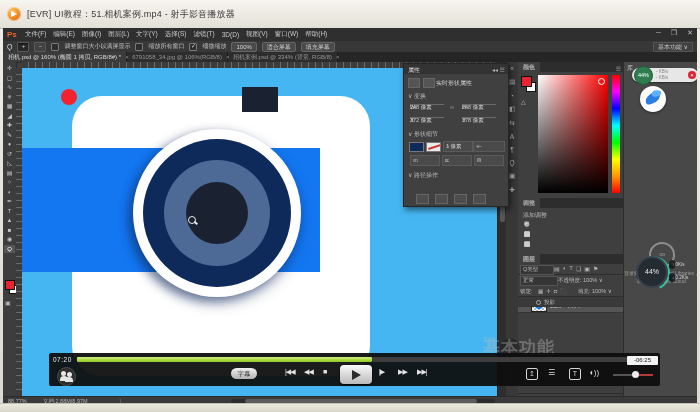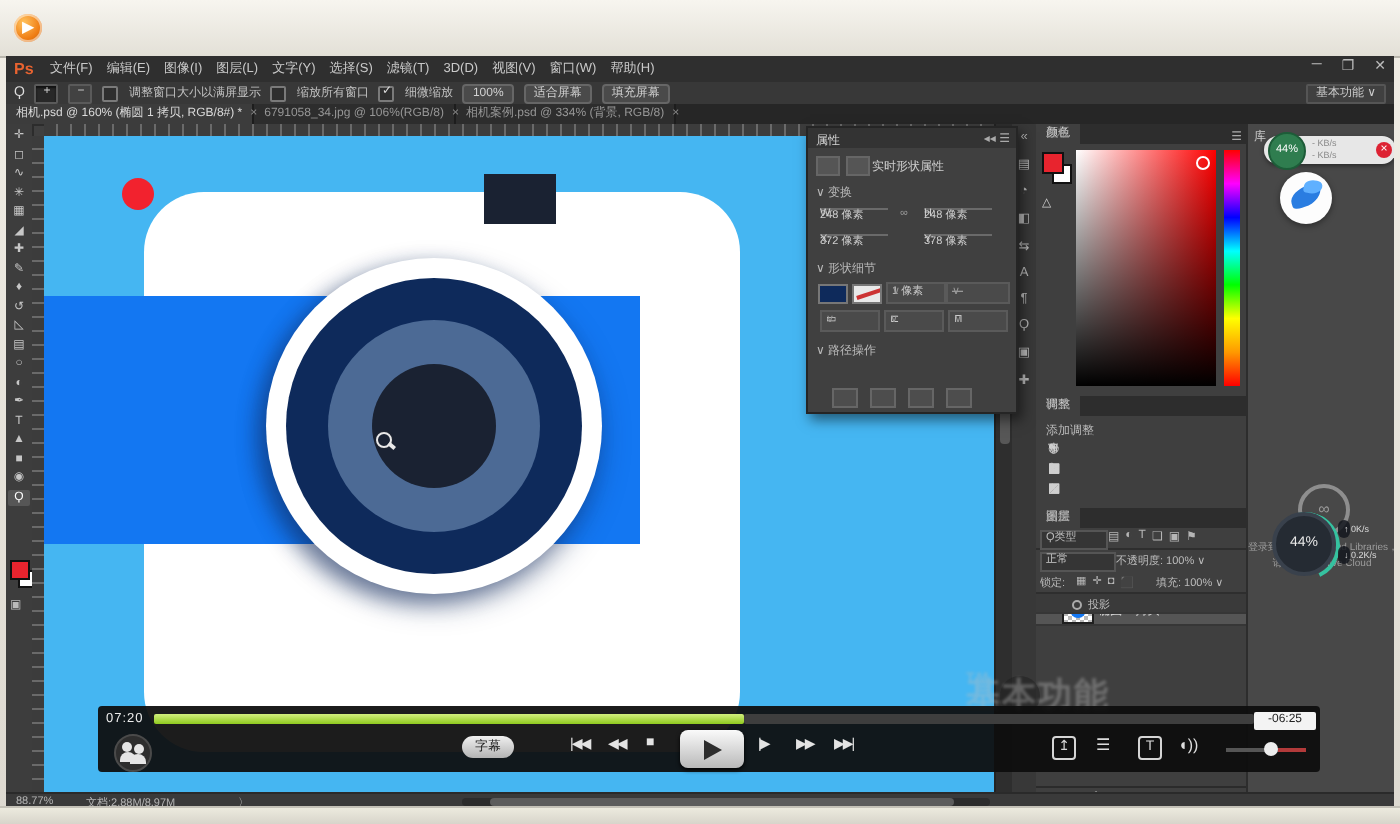--- a/index.html
+++ b/index.html
@@ -225,20 +225,21 @@
 </style>
 </head>
 <body>
 
 <div id="stage">
 
   <div id="titlebar" class="abs">
     <div id="player-logo" class="abs">
         <span>▶</span>
       </div>
+    <div id="window-title" class="abs">[EVR] UI教程：51.相机案例.mp4 - 射手影音播放器</div>
   </div>
 
   <div id="video" class="abs">
 
     <div id="menubar">
       <span id="ps-logo">Ps</span>
       <div id="menu-items">
           <span class="menu-item">文件(F)</span>
           <span class="menu-item">编辑(E)</span>
           <span class="menu-item">图像(I)</span>

